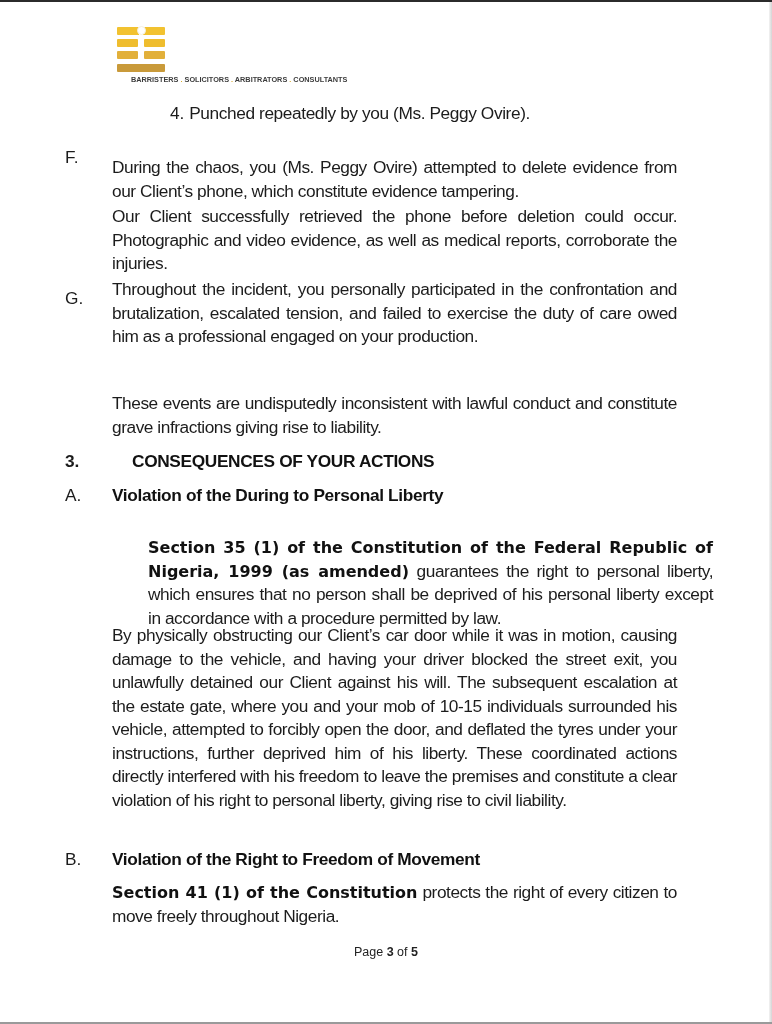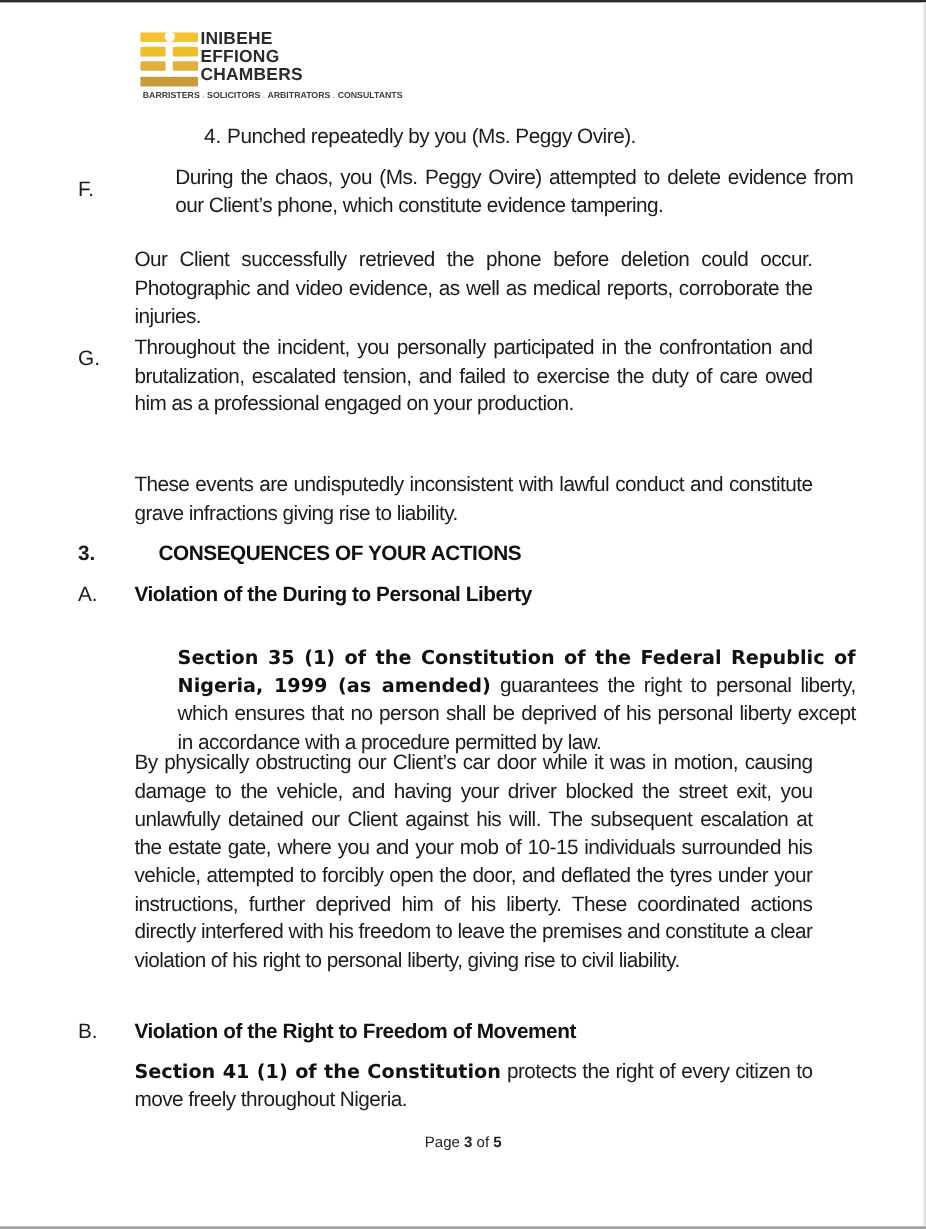--- a/index.html
+++ b/index.html
@@ -12,21 +12,21 @@
   .bottombar { position: absolute; left: 0; bottom: 0; width: 772px; height: 2px; background: #9a9a9a; }
   .scroll-edge { position: absolute; right: 0; top: 2px; width: 3px; height: 1020px; background: linear-gradient(to right, #f3f3f3, #d4d4d4); }
 
   
   .logo { position: absolute; left: 115px; top: 26px; width: 240px; height: 62px; }
   .logo-mark { position: absolute; left: 2px; top: 1px; width: 48px; height: 46px; }
   .logo-mark .bar { position: absolute; height: 8px; border-radius: 1px; }
   .logo-mark .dot { position: absolute; left: 20px; top: -1px; width: 7px; height: 7px; border-radius: 50%; background: #fff; border: 1px solid #f4f0e0; }
   .logo-mark .stem { position: absolute; left: 22px; top: 6px; width: 4px; height: 31px; background: #fff; }
   .logo-name { position: absolute; left: 52px; top: 0; font-weight: bold; font-size: 14.5px; line-height: 15px; color: #2b2b2b; letter-spacing: 0.2px; }
-  .logo-tag { position: absolute; left: 4px; top: 49px; font-weight: bold; font-size: 7.3px; color: #3c3c3c; white-space: nowrap; letter-spacing: 0; }
+  .logo-tag { position: absolute; left: 16px; top: 49px; font-weight: bold; font-size: 7.3px; color: #3c3c3c; white-space: nowrap; letter-spacing: 0; }
   .logo-tag .sep { color: #d8a82a; }
 
   
   .line { position: absolute; font-size: 17.3px; line-height: 23.4px; color: #1c1c1c; white-space: nowrap; font-family: "Liberation Sans", "DejaVu Sans", sans-serif; transform-origin: left center; margin-left: 36px; }
   .para { position: absolute; left: 112px; width: 565px; font-size: 17.3px; line-height: 23.55px; color: #1c1c1c; text-align: justify; font-family: "Liberation Sans", "DejaVu Sans", sans-serif; letter-spacing: -0.45px; }
   .label { position: absolute; left: 65px; font-size: 17.3px; line-height: 23px; color: #1c1c1c; }
   .label.bold { font-weight: bold; }
   .heading { position: absolute; left: 112px; font-size: 17.3px; line-height: 23px; font-weight: bold; color: #111; letter-spacing: -0.35px; white-space: nowrap; }
   .b { font-weight: bold; font-family: "DejaVu Sans", "Liberation Sans", sans-serif; font-size: 16px; letter-spacing: 0; color: #111; }
   .footer { position: absolute; top: 945px; left: 0; width: 772px; text-align: center; font-size: 12.5px; color: #222; }
@@ -42,43 +42,38 @@
   <div class="logo-mark">
     <div class="bar" style="left:0;top:0;width:48px;background:#f2c230;"></div>
     <div class="bar" style="left:0;top:12px;width:21px;background:#efbd2e;"></div>
     <div class="bar" style="left:27px;top:12px;width:21px;background:#efbd2e;"></div>
     <div class="bar" style="left:0;top:24px;width:21px;background:#e2b03a;"></div>
     <div class="bar" style="left:27px;top:24px;width:21px;background:#e2b03a;"></div>
     <div class="bar" style="left:0;top:37px;width:48px;background:#c99a3a;"></div>
     <div class="stem"></div>
     <div class="dot"></div>
   </div>
-  <div class="logo-name">
-    <div>INIBEHE</div>
-    <div>EFFIONG</div>
-    <div>CHAMBERS</div>
-  </div>
   <div class="logo-tag">
     <span>BARRISTERS</span>
     <span class="sep">.</span>
     <span>SOLICITORS</span>
     <span class="sep">.</span>
     <span>ARBITRATORS</span>
     <span class="sep">.</span>
     <span>CONSULTANTS</span>
   </div>
 </div>
 
 <div class="line" style="left:134px; top:102px;">
   <span>4.</span>
   <span style="letter-spacing:-0.4px;">Punched repeatedly by you (Ms. Peggy Ovire).</span>
 </div>
 
 <div class="label" style="top:146px;">F.</div>
-<div class="para" style="top:136px;margin-left:34px;">During the chaos, you (Ms. Peggy Ovire) attempted to delete evidence from our Client’s phone, which constitute evidence tampering.</div>
+<div class="para" style="top:156px;">During the chaos, you (Ms. Peggy Ovire) attempted to delete evidence from our Client’s phone, which constitute evidence tampering.</div>
 <div class="para" style="top:205px;">Our Client successfully retrieved the phone before deletion could occur. Photographic and video evidence, as well as medical reports, corroborate the injuries.</div>
 
 <div class="label" style="top:287px;">G.</div>
 <div class="para" style="top:278px;">Throughout the incident, you personally participated in the confrontation and brutalization, escalated tension, and failed to exercise the duty of care owed him as a professional engaged on your production.</div>
 <div class="para" style="top:392px;">These events are undisputedly inconsistent with lawful conduct and constitute grave infractions giving rise to liability.</div>
 
 <div class="label bold" style="top:450px;">3.</div>
 <div class="heading" style="top:450px;margin-left:20px;">CONSEQUENCES OF YOUR ACTIONS</div>
 
 <div class="label" style="top:484px;">A.</div>

